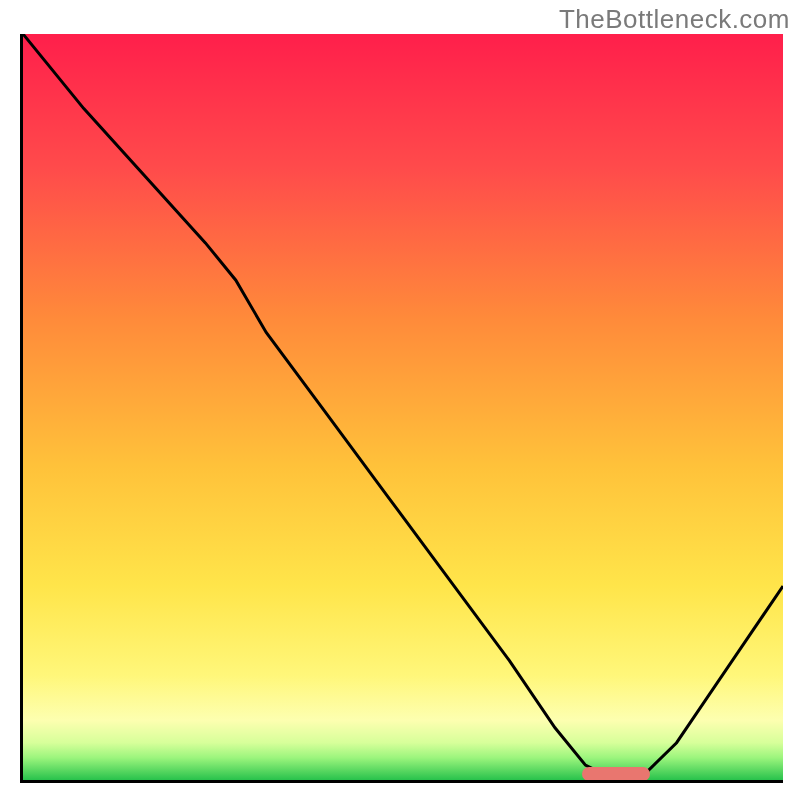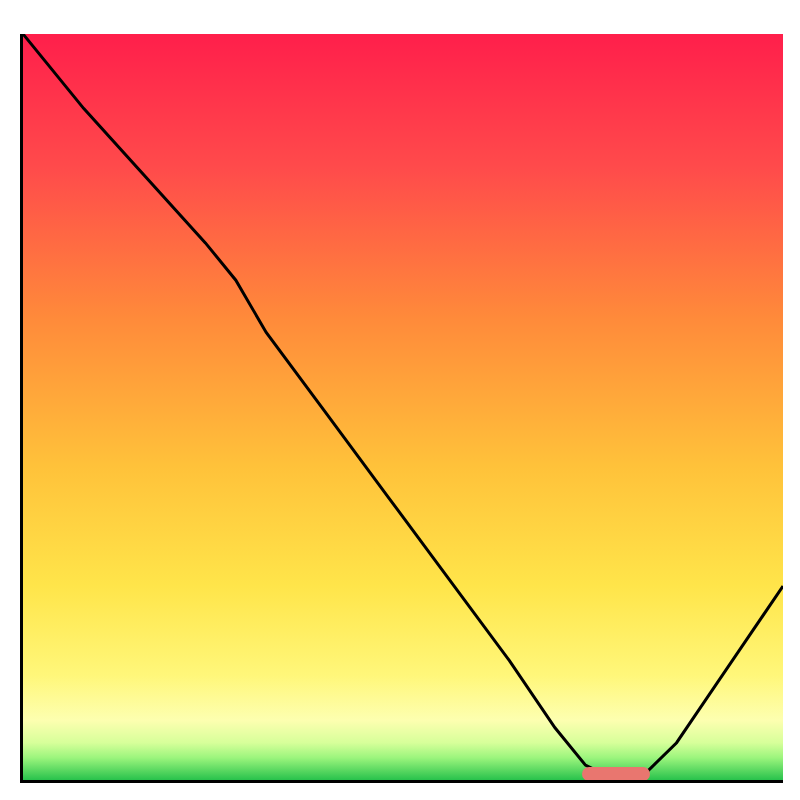--- a/index.html
+++ b/index.html
@@ -49,20 +49,21 @@
     height: 16px;
     background: #e9766f;
     border-radius: 8px;
   }
 </style>
 </head>
 <body>
 
 <div class="chart-wrap">
 
+  <div class="watermark">TheBottleneck.com</div>
 
   <div class="plot-area">
 
     <svg class="gradient-bg" viewBox="0 0 100 100" preserveAspectRatio="none" width="100%" height="100%">
       <defs>
         <linearGradient id="bg-grad" x1="0" y1="0" x2="0" y2="1">
             <stop offset="0%" stop-color="#ff1f4b"></stop>
             <stop offset="18%" stop-color="#ff4b4b"></stop>
             <stop offset="38%" stop-color="#ff8a3a"></stop>
             <stop offset="58%" stop-color="#ffc23a"></stop>

